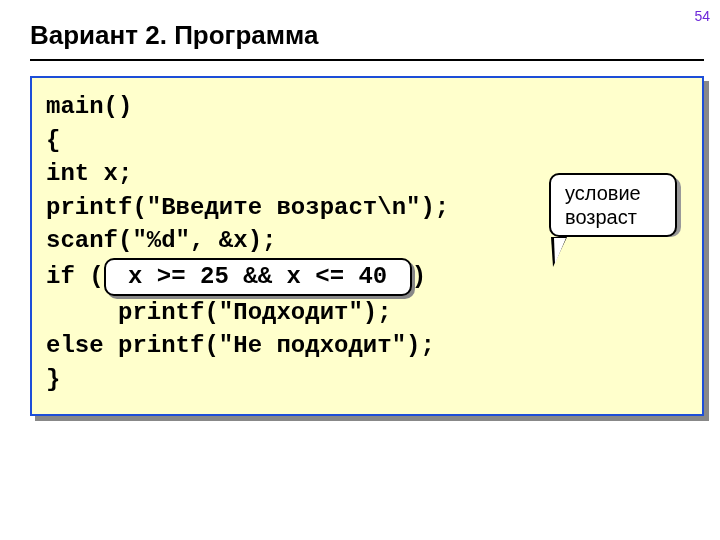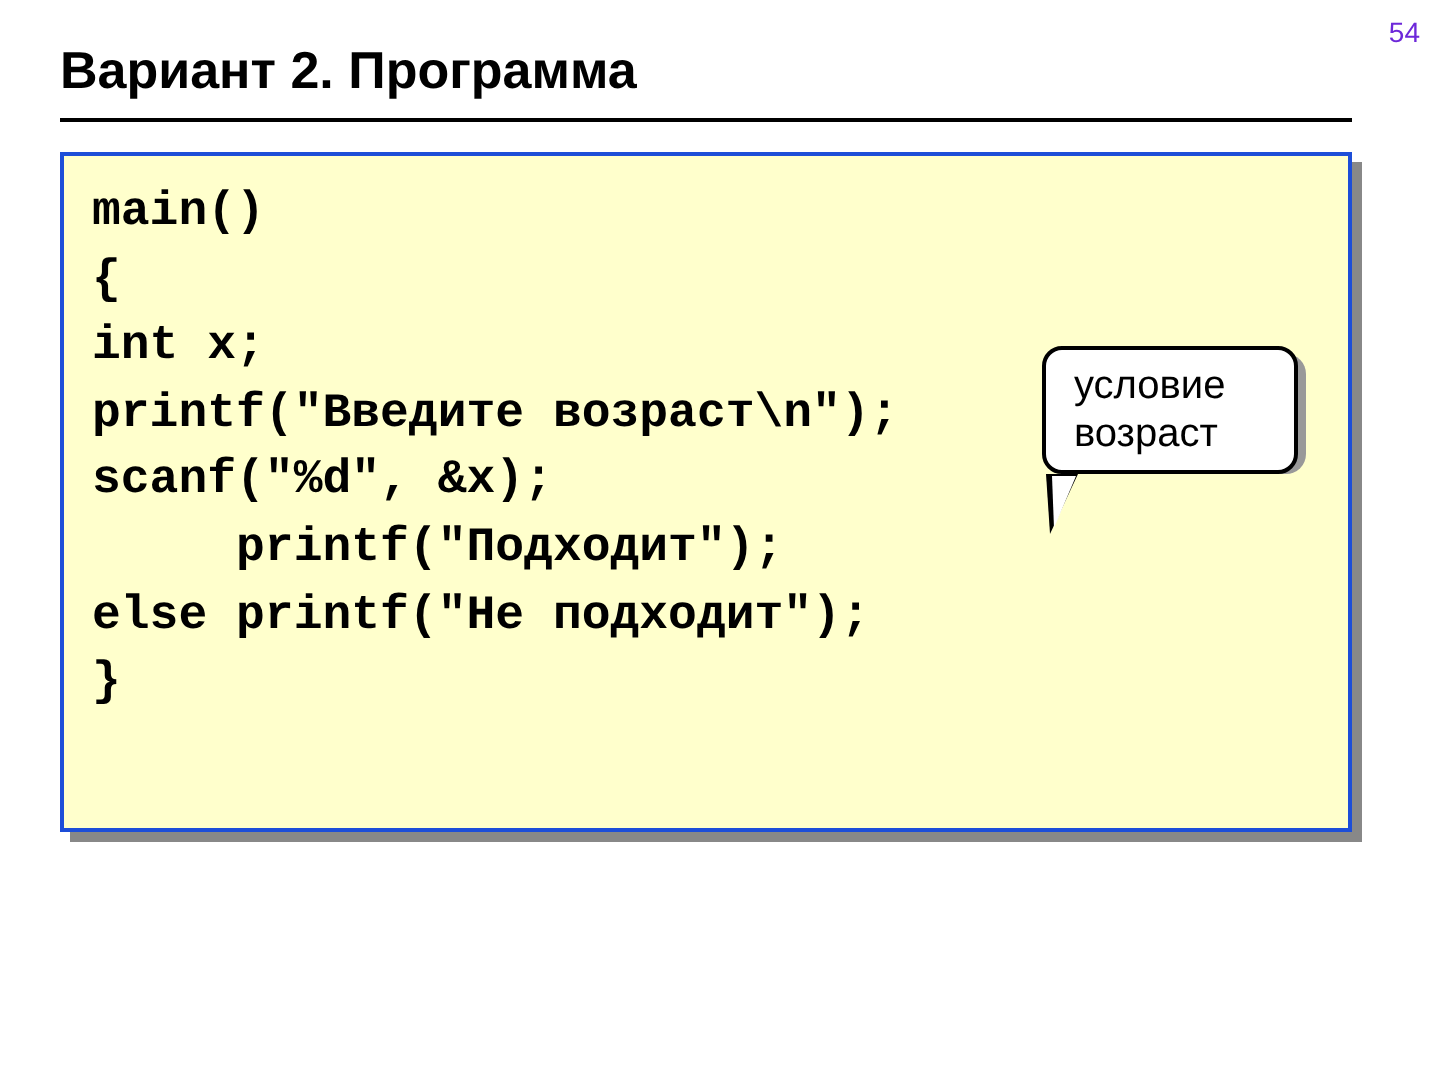--- a/index.html
+++ b/index.html
@@ -16,21 +16,21 @@
       overflow: hidden;
     }
     .page-number {
       position: absolute;
       top: 8px;
       right: 10px;
       font-size: 14px;
       color: #6d28d9;
     }
     .slide-container {
-      padding: 20px 44px 30px 30px;
+      padding: 20px 16px 30px 30px;
     }
     .title {
       font-size: 26px;
       font-weight: bold;
       color: #000;
       margin-bottom: 8px;
     }
     .title-underline {
       height: 2px;
       background: #000;
@@ -154,20 +154,21 @@
 
   <div class="code-box-wrapper">
     <div class="code-box-shadow"></div>
     <div class="code-box">
 
       <div class="code-line">main()</div>
       <div class="code-line">{</div>
       <div class="code-line">int x;</div>
       <div class="code-line">printf("Введите возраст\n");</div>
       <div class="code-line">scanf("%d", &amp;x);</div>
+      <div class="code-line"><span>if (</span><span class="highlight-wrapper"><span class="highlight-shadow"></span><span class="highlight-box"> x &gt;= 25 &amp;&amp; x &lt;= 40 </span></span><span>)</span></div>
       <div class="code-line">     printf("Подходит");</div>
       <div class="code-line">else printf("Не подходит");</div>
       <div class="code-line">}</div>
 
       <div class="callout-wrapper">
         <div class="callout-shadow"></div>
         <div class="callout">
           <div>условие</div>
           <div>возраст</div>
         </div>

